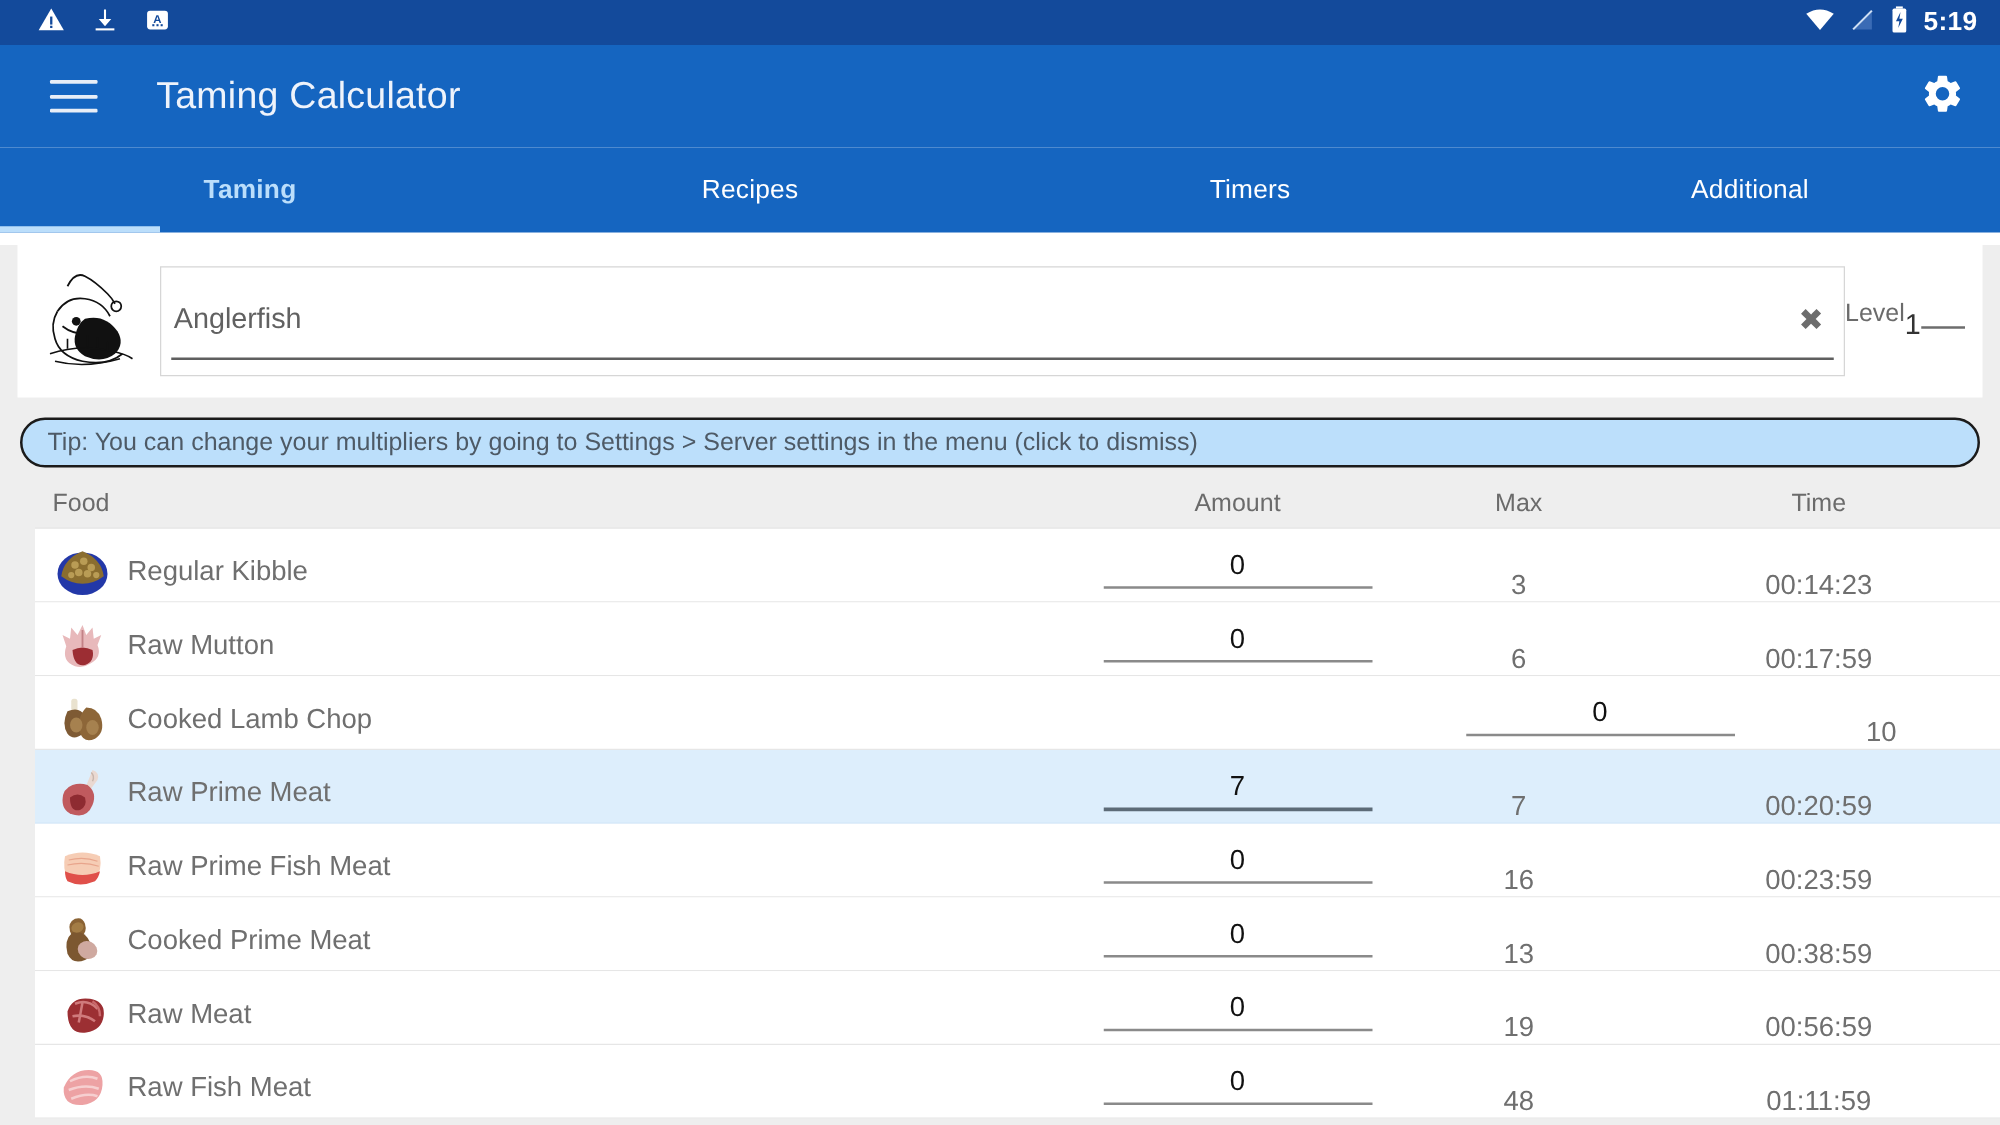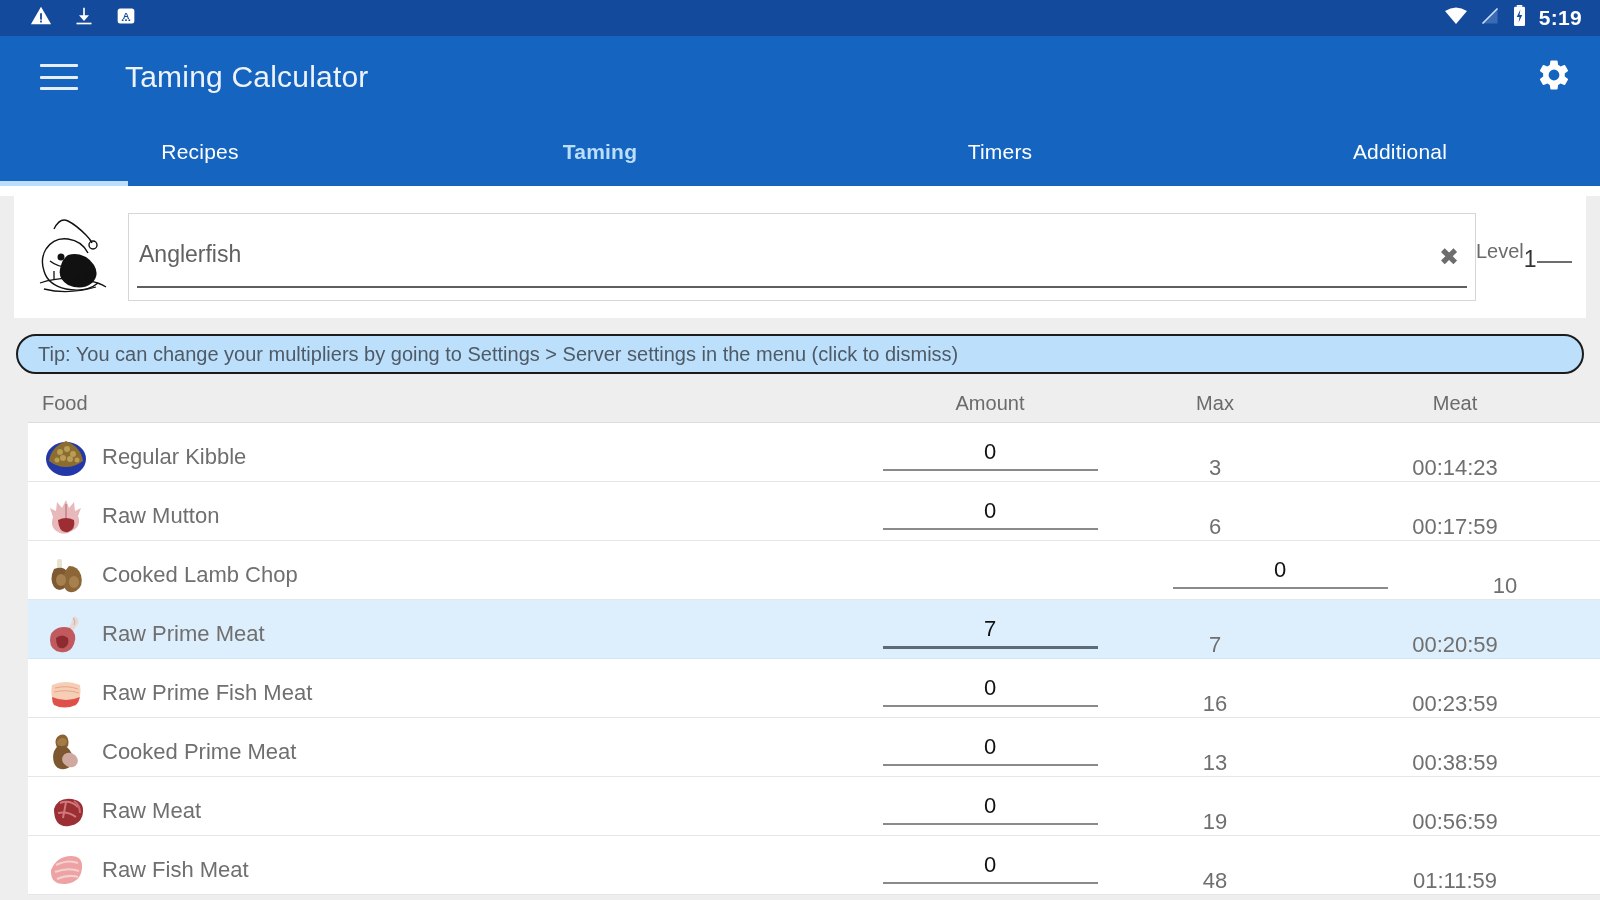--- a/index.html
+++ b/index.html
@@ -172,25 +172,25 @@
   <div class="app-title">Taming Calculator</div>
   <div class="appbar-spacer"></div>
   <span>
     <svg width="36" height="36" viewBox="0 0 24 24">
         <path fill="#ffffff" d="M19.14 12.94a7.07 7.07 0 0 0 .06-.94 7.07 7.07 0 0 0-.06-.94l2.03-1.58a.5.5 0 0 0 .12-.62l-1.92-3.32a.5.5 0 0 0-.6-.22l-2.39.96a7.02 7.02 0 0 0-1.62-.94l-.36-2.54a.5.5 0 0 0-.5-.42h-3.84a.5.5 0 0 0-.5.42l-.36 2.54c-.58.24-1.12.56-1.62.94l-2.39-.96a.5.5 0 0 0-.6.22L2.67 8.86a.5.5 0 0 0 .12.62l2.03 1.58c-.04.31-.06.62-.06.94 0 .32.02.63.06.94l-2.03 1.58a.5.5 0 0 0-.12.62l1.92 3.32c.13.22.38.3.6.22l2.39-.96c.5.38 1.04.7 1.62.94l.36 2.54c.04.24.25.42.5.42h3.84c.25 0 .46-.18.5-.42l.36-2.54c.58-.24 1.12-.56 1.62-.94l2.39.96c.22.08.47 0 .6-.22l1.92-3.32a.5.5 0 0 0-.12-.62zM12 15.6A3.6 3.6 0 1 1 12 8.4a3.6 3.6 0 0 1 0 7.2z"></path>
       </svg>
   </span>
 </div>
 
 <div class="tabbar">
+  <div class="tab active">
+      <span>Taming</span>
+    </div>
   <div class="tab">
       <span>Recipes</span>
-    </div>
-  <div class="tab active">
-      <span>Taming</span>
     </div>
   <div class="tab">
       <span>Timers</span>
     </div>
   <div class="tab">
       <span>Additional</span>
     </div>
   <div class="tab-indicator"></div>
 </div>
 
@@ -233,21 +233,21 @@
 
   <div class="tip">
     <span>Tip: You can change your multipliers by going to Settings &gt; Server settings in the menu (click to dismiss)</span>
   </div>
 
   <div class="table">
     <div class="thead">
       <div class="col-food">Food</div>
       <div class="col-amount">Amount</div>
       <div class="col-max">Max</div>
-      <div class="col-time">Meat</div>
+      <div class="col-time">Time</div>
     </div>
 
     <div class="rows">
 
       <div class="row">
         <div class="food-cell">
           <span class="food-icon">
             <svg width="44" height="44" viewBox="0 0 44 44">
                 <ellipse cx="22" cy="24" rx="20" ry="17" fill="#2338a8"></ellipse>
                 <path d="M22 6 q15 6 17 20 q-8 6 -17 6 q-9 0 -17 -6 q2 -14 17 -20z" fill="#8a6d2f"></path>

